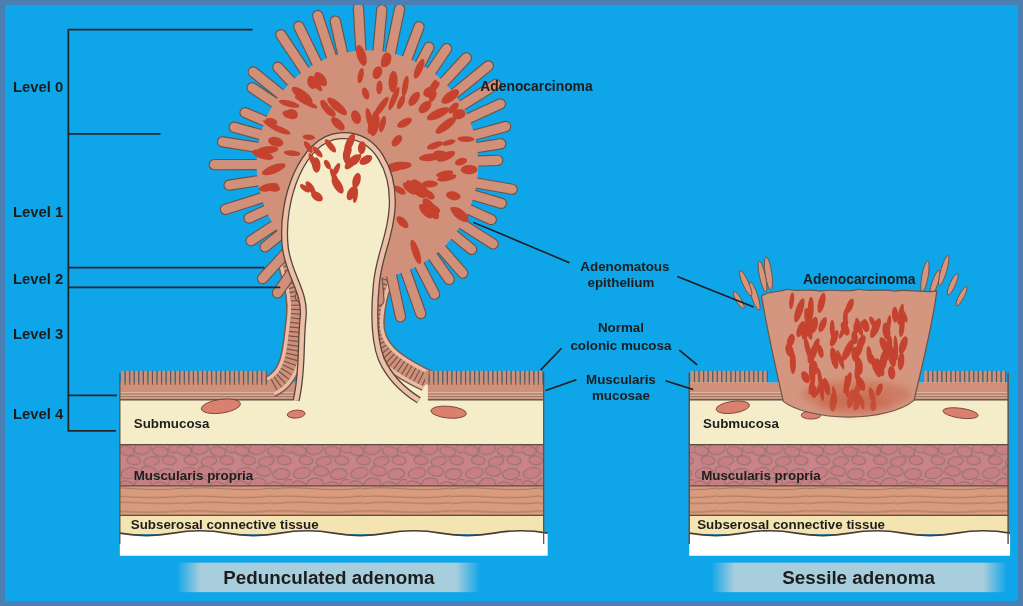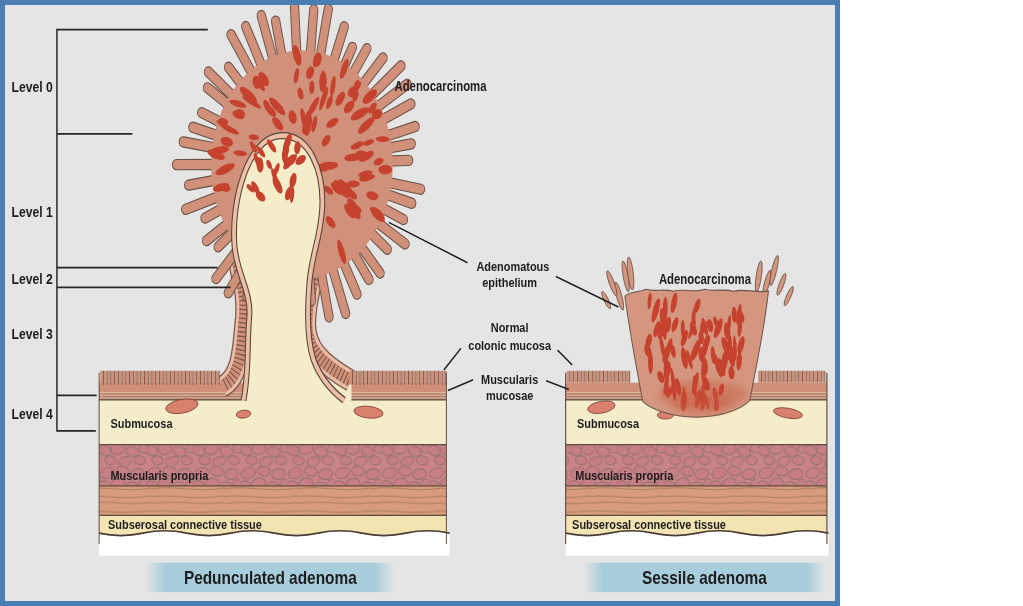--- a/index.html
+++ b/index.html
@@ -1,18 +1,18 @@
 <!DOCTYPE html>
 <html><head>
 <meta charset="utf-8">
 <style>
   html,body{margin:0;padding:0;background:#fff;}
   .frame{
-    width:840px;height:606px;box-sizing:border-box;
-    border:5px solid #4b7fb4;background:#e5e5e5;position:relative;overflow:hidden;
+    width:1023px;height:606px;box-sizing:border-box;
+    border:5px solid #4b7fb4;background:#0ea5e9;position:relative;overflow:hidden;
   }
   svg{display:block;width:100%;height:100%;}
   text{font-family:"Liberation Sans","DejaVu Sans",sans-serif;font-weight:bold;fill:#1d1d1d;}
   .t13{font-size:13.5px;}
   .t14{font-size:14px;}
   .t15{font-size:15px;}
   .t19{font-size:19px;}
   .mid{text-anchor:middle;}
   .leader{stroke:#1d1d1d;stroke-width:1.6;fill:none;}
   .bracket{stroke:#262626;stroke-width:1.8;fill:none;}

